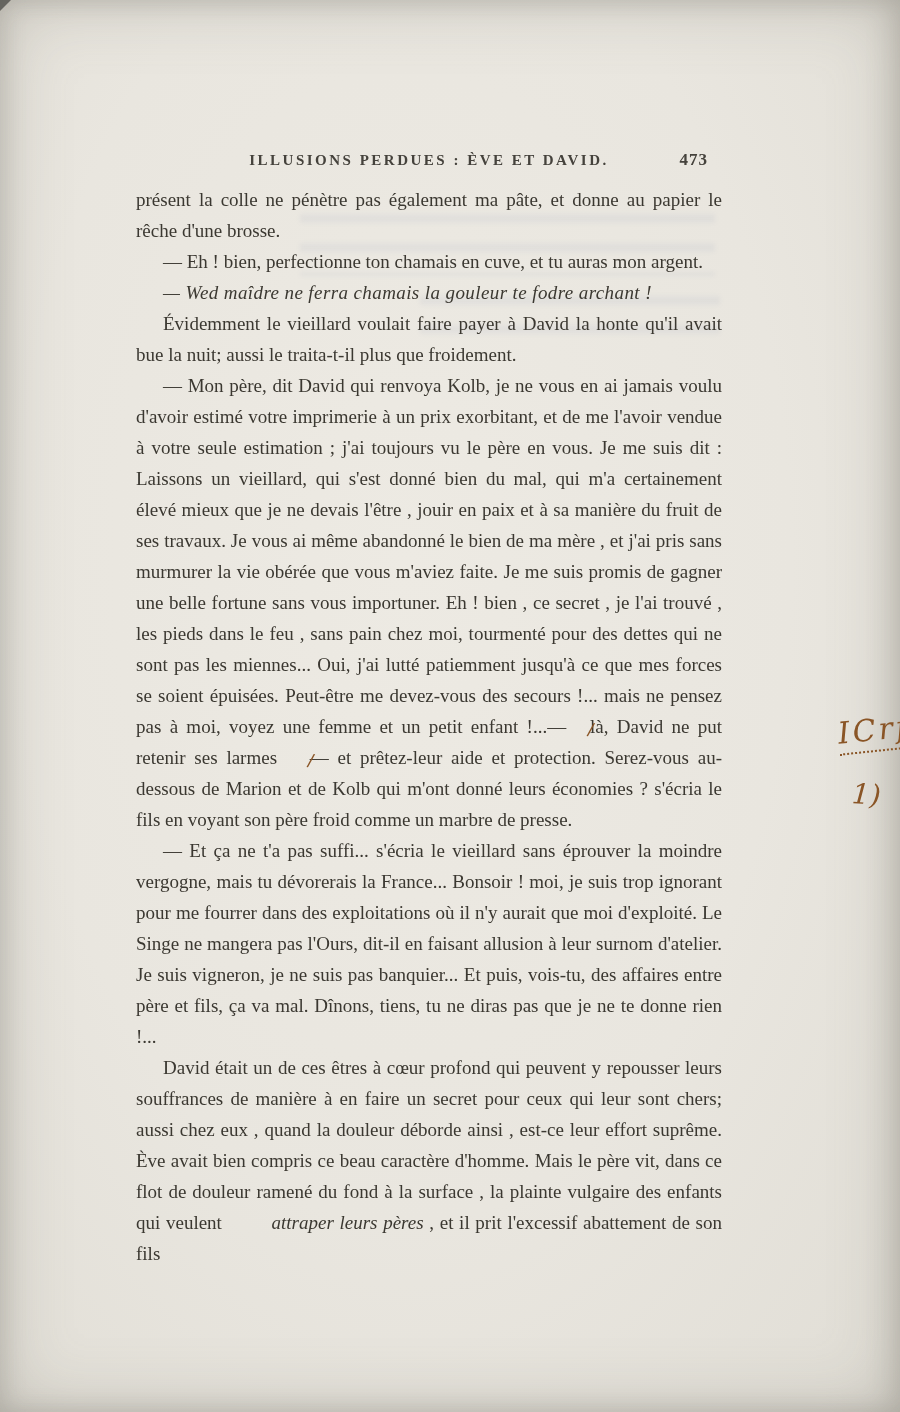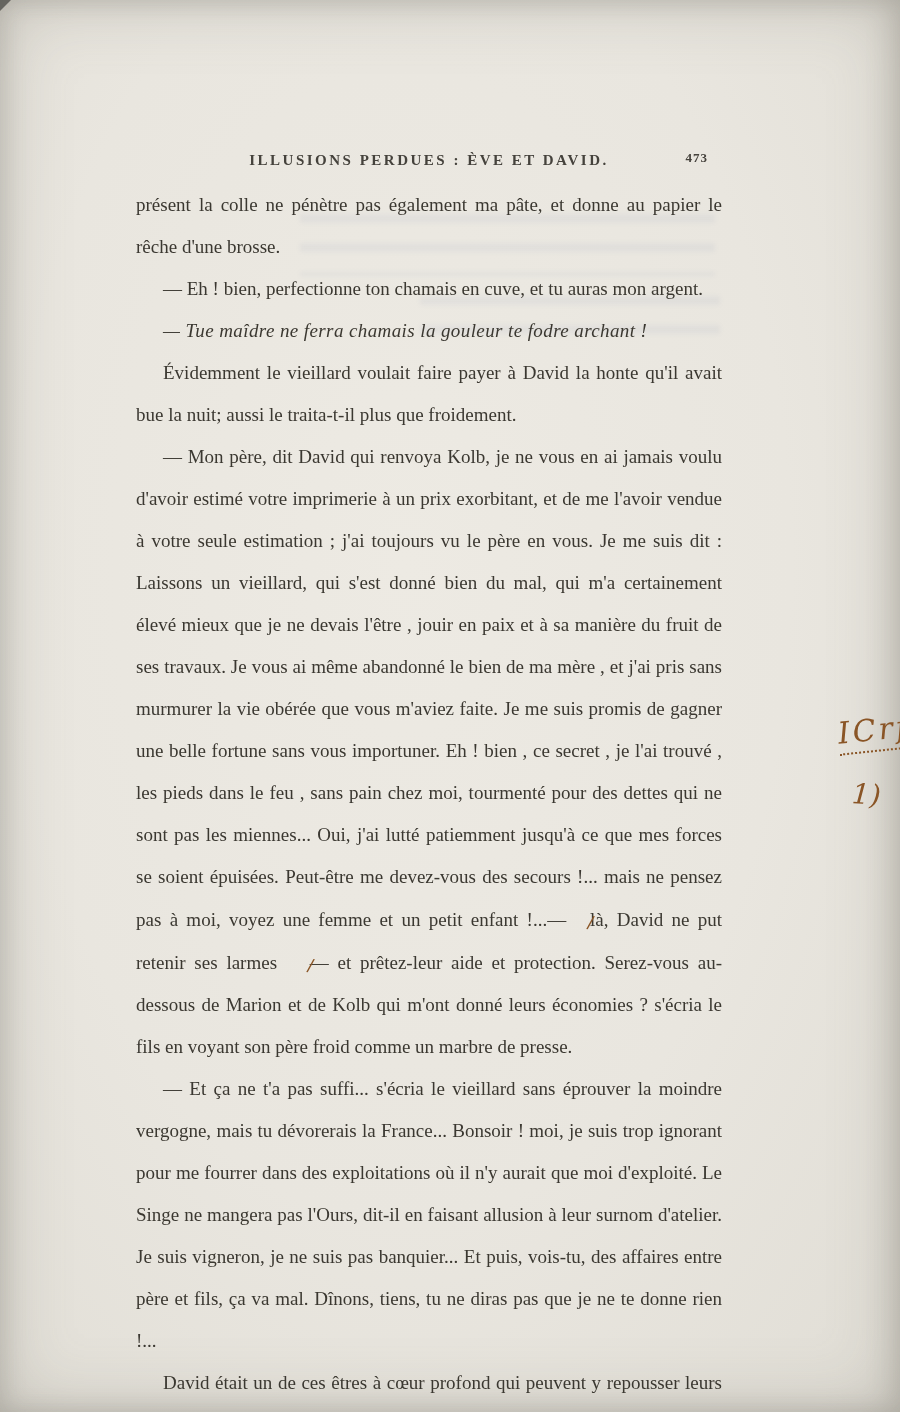--- a/index.html
+++ b/index.html
@@ -29,24 +29,24 @@
     position:absolute;left:136px;top:152px;width:586px;
     color:#3b3831;
   }
   .running-header{
     position:relative;text-align:center;
     font-size:15px;letter-spacing:2.5px;color:#45423c;
     margin:0 0 15px 0;white-space:nowrap;font-weight:bold;
   }
   .page-number{
     position:absolute;right:14px;top:-2px;
-    font-size:13px;letter-spacing:1px;
+    font-size:17px;letter-spacing:1px;
   }
   p{
-    margin:0;font-size:19px;line-height:42px;
+    margin:0;font-size:19px;line-height:31px;
     text-align:justify;
   }
   p.indent{text-indent:27px;}
   p.noindent{text-indent:0;}
   .italic-para{font-style:italic;letter-spacing:.4px;}
   .inline-italic{font-style:italic;margin-left:44px;}
   .proof-slash{
     display:inline-block;color:#8a5526;font-weight:bold;
     transform:rotate(10deg);margin:0 -4px 0 -5px;
     font-size:21px;position:relative;top:1px;
@@ -76,21 +76,21 @@
 
     <div class="running-header">
       <span>ILLUSIONS PERDUES : ÈVE ET DAVID.</span>
       <span class="page-number">473</span>
     </div>
 
     <p class="noindent"><span>présent la colle ne pénètre pas également ma pâte, et donne au papier le rêche d'une brosse.</span></p>
 
     <p class="indent"><span>— Eh ! bien, perfectionne ton chamais en cuve, et tu auras mon argent.</span></p>
 
-    <p class="indent italic-para"><span>— Tue maîdre ne ferra chamais la gouleur te fodre archant !</span></p>
+    <p class="indent italic-para"><span>— Wed maîdre ne ferra chamais la gouleur te fodre archant !</span></p>
 
     <p class="indent"><span>Évidemment le vieillard voulait faire payer à David la honte qu'il avait bue la nuit; aussi le traita-t-il plus que froidement.</span></p>
 
     <p class="indent"><span>— Mon père, dit David qui renvoya Kolb, je ne vous en ai jamais voulu d'avoir estimé votre imprimerie à un prix exorbitant, et de me l'avoir vendue à votre seule estimation ; j'ai toujours vu le père en vous. Je me suis dit : Laissons un vieillard, qui s'est donné bien du mal, qui m'a certainement élevé mieux que je ne devais l'être , jouir en paix et à sa manière du fruit de ses travaux. Je vous ai même abandonné le bien de ma mère , et j'ai pris sans murmurer la vie obérée que vous m'aviez faite. Je me suis promis de gagner une belle fortune sans vous importuner. Eh ! bien , ce secret , je l'ai trouvé , les pieds dans le feu , sans pain chez moi, tourmenté pour des dettes qui ne sont pas les miennes... Oui, j'ai lutté patiemment jusqu'à ce que mes forces se soient épuisées. Peut-être me devez-vous des secours !... mais ne pensez pas à moi, voyez une femme et un petit enfant !...—</span><span class="proof-slash">/</span><span>là, David ne put retenir ses larmes </span><span class="proof-slash">/</span><span>— et prêtez-leur aide et protection. Serez-vous au-dessous de Marion et de Kolb qui m'ont donné leurs économies ? s'écria le fils en voyant son père froid comme un marbre de presse.</span></p>
 
     <p class="indent"><span>— Et ça ne t'a pas suffi... s'écria le vieillard sans éprouver la moindre vergogne, mais tu dévorerais la France... Bonsoir ! moi, je suis trop ignorant pour me fourrer dans des exploitations où il n'y aurait que moi d'exploité. Le Singe ne mangera pas l'Ours, dit-il en faisant allusion à leur surnom d'atelier. Je suis vigneron, je ne suis pas banquier... Et puis, vois-tu, des affaires entre père et fils, ça va mal. Dînons, tiens, tu ne diras pas que je ne te donne rien !...</span></p>
 
     <p class="indent"><span>David était un de ces êtres à cœur profond qui peuvent y repousser leurs souffrances de manière à en faire un secret pour ceux qui leur sont chers; aussi chez eux , quand la douleur déborde ainsi , est-ce leur effort suprême. Ève avait bien compris ce beau caractère d'homme. Mais le père vit, dans ce flot de douleur ramené du fond à la surface , la plainte vulgaire des enfants qui veulent </span><span class="inline-italic">attraper leurs pères</span><span> , et il prit l'excessif abattement de son fils</span></p>
 
   </div>

